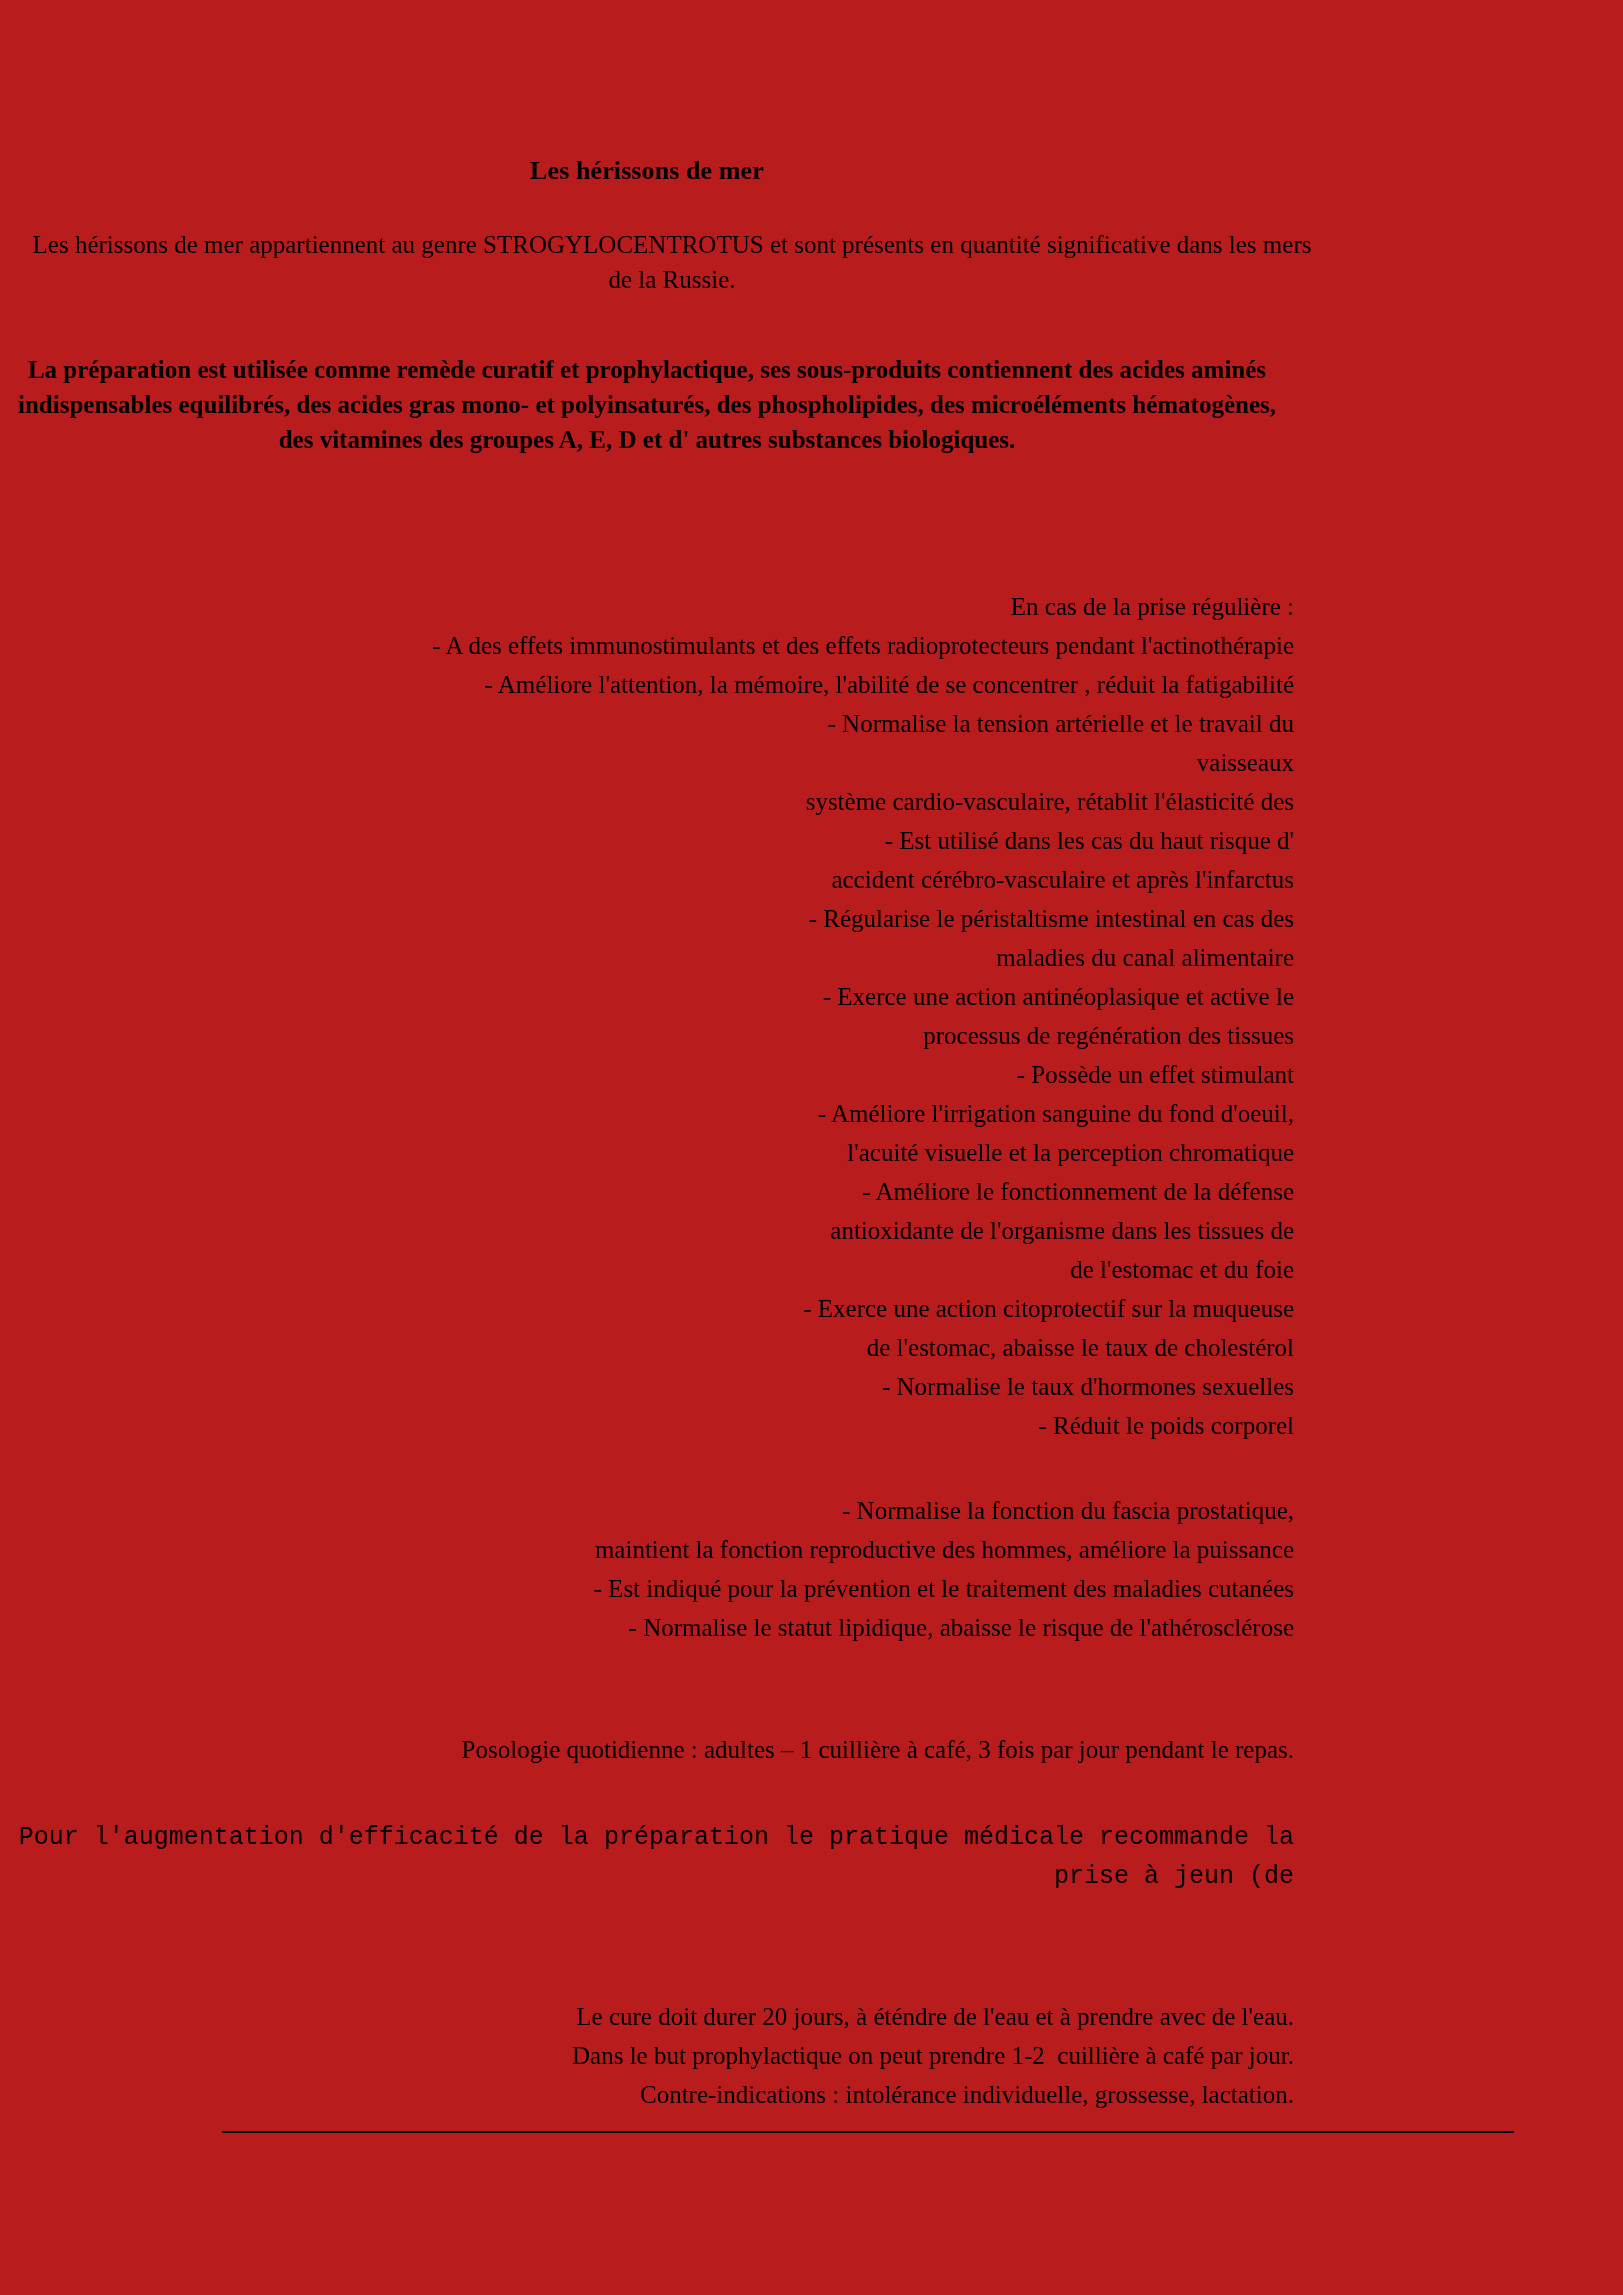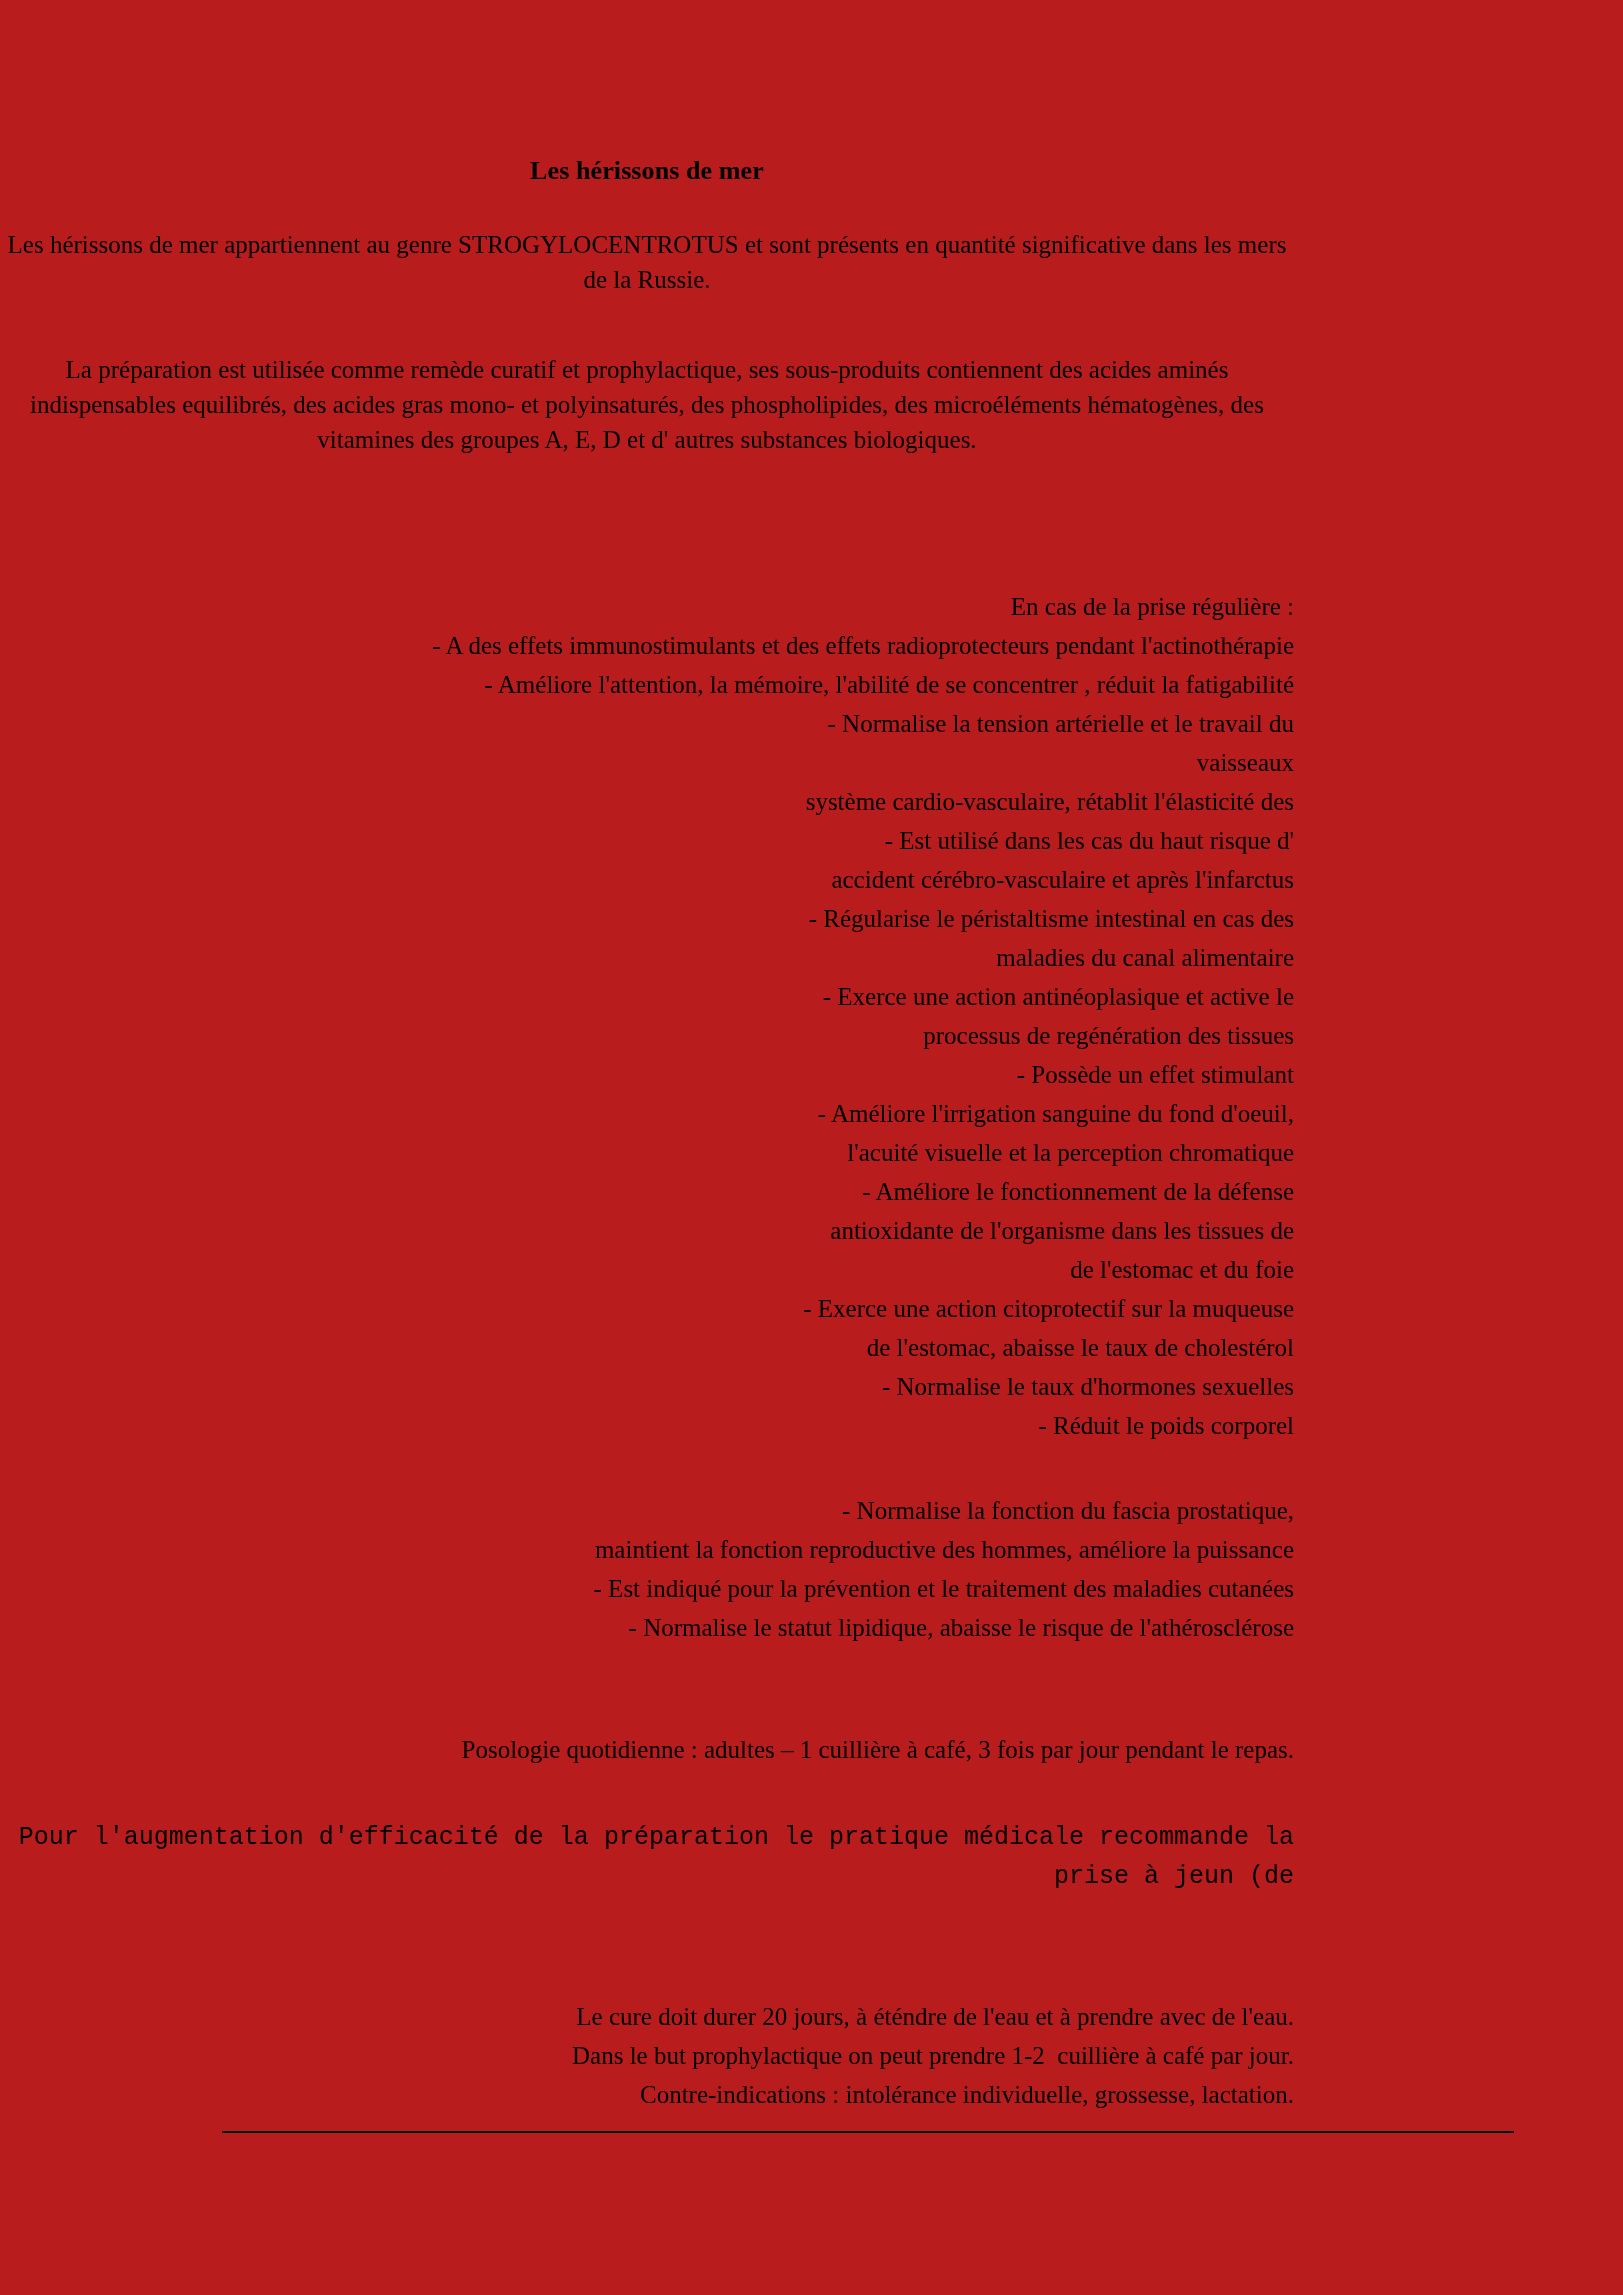--- a/index.html
+++ b/index.html
@@ -40,22 +40,22 @@
   
   .intro {
     position: absolute;
     left: 0;
     width: 1294px;
     text-align: center;
     font-size: 25px;
     line-height: 35px;
     margin: 0;
   }
-  .intro-1 { top: 227px; }
-  .intro-2 { top: 352px; }
+  .intro-1 { top: 227px; padding-left: 25px; }
+  .intro-2 { top: 352px; font-weight: bold; }
 
   
   .block {
     position: absolute;
     left: 0;
     width: 1294px;
     text-align: right;
     font-size: 25px;
     line-height: 39px;
     margin: 0;

